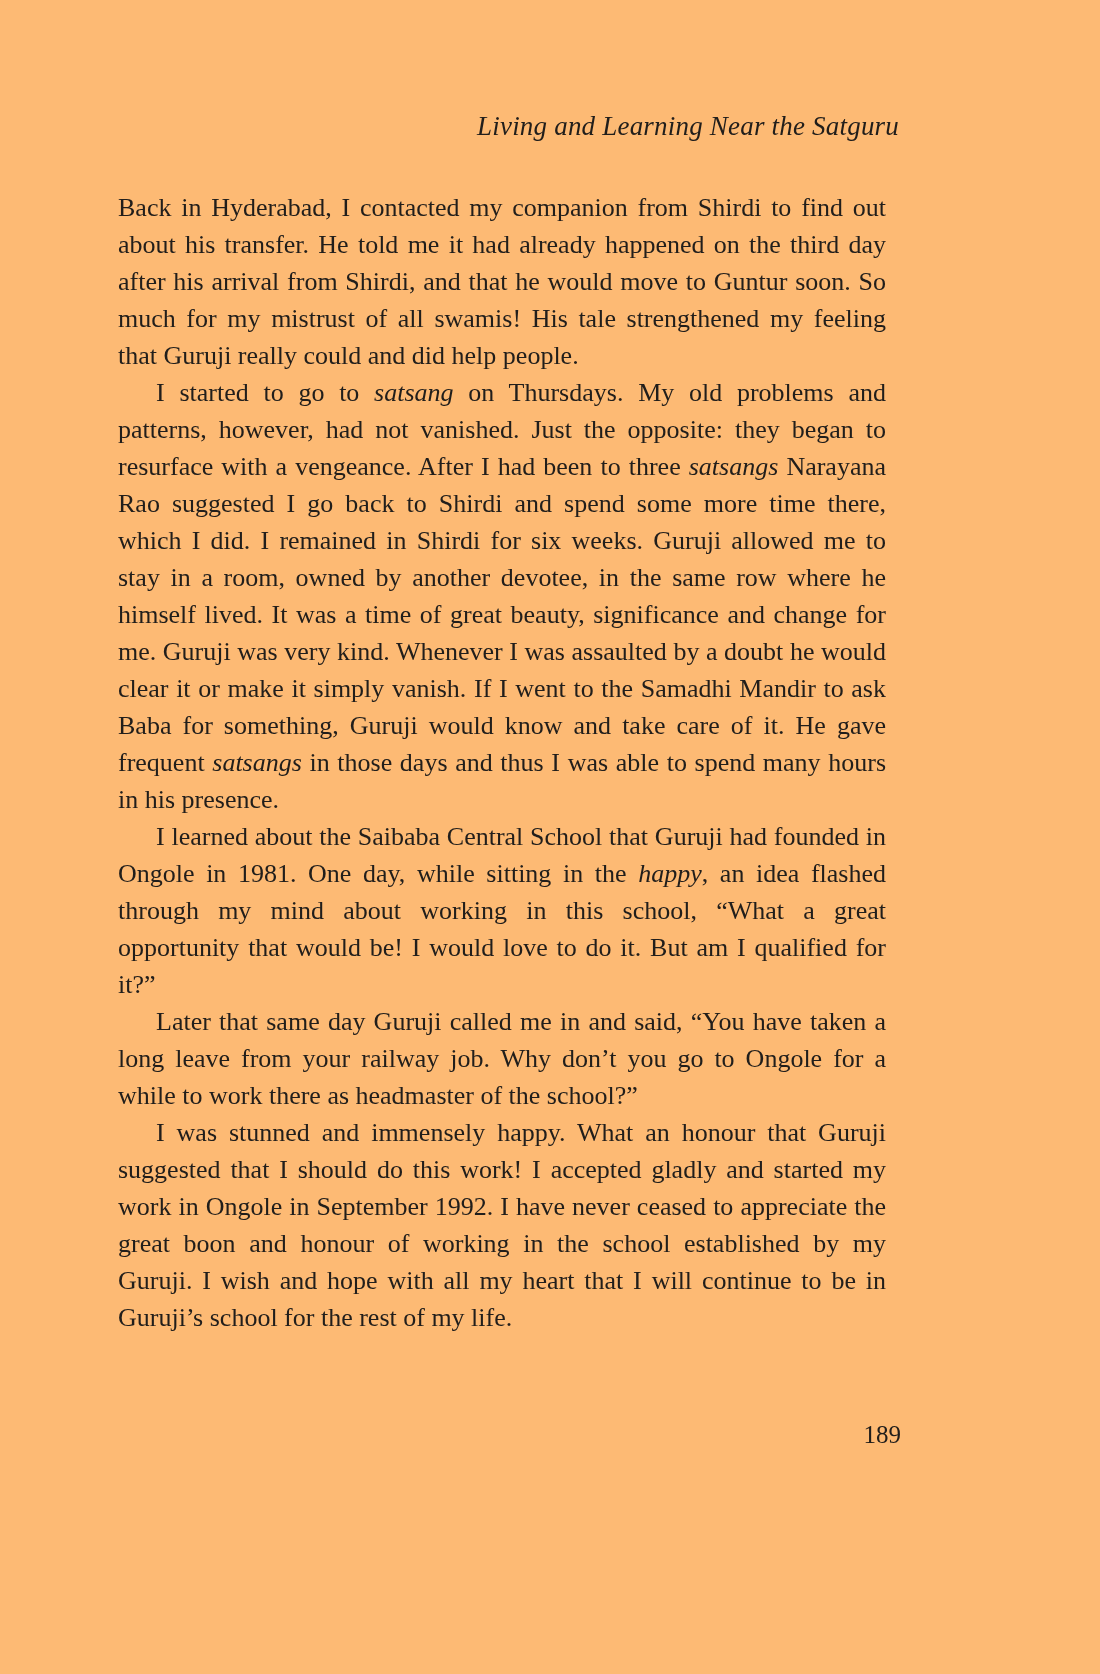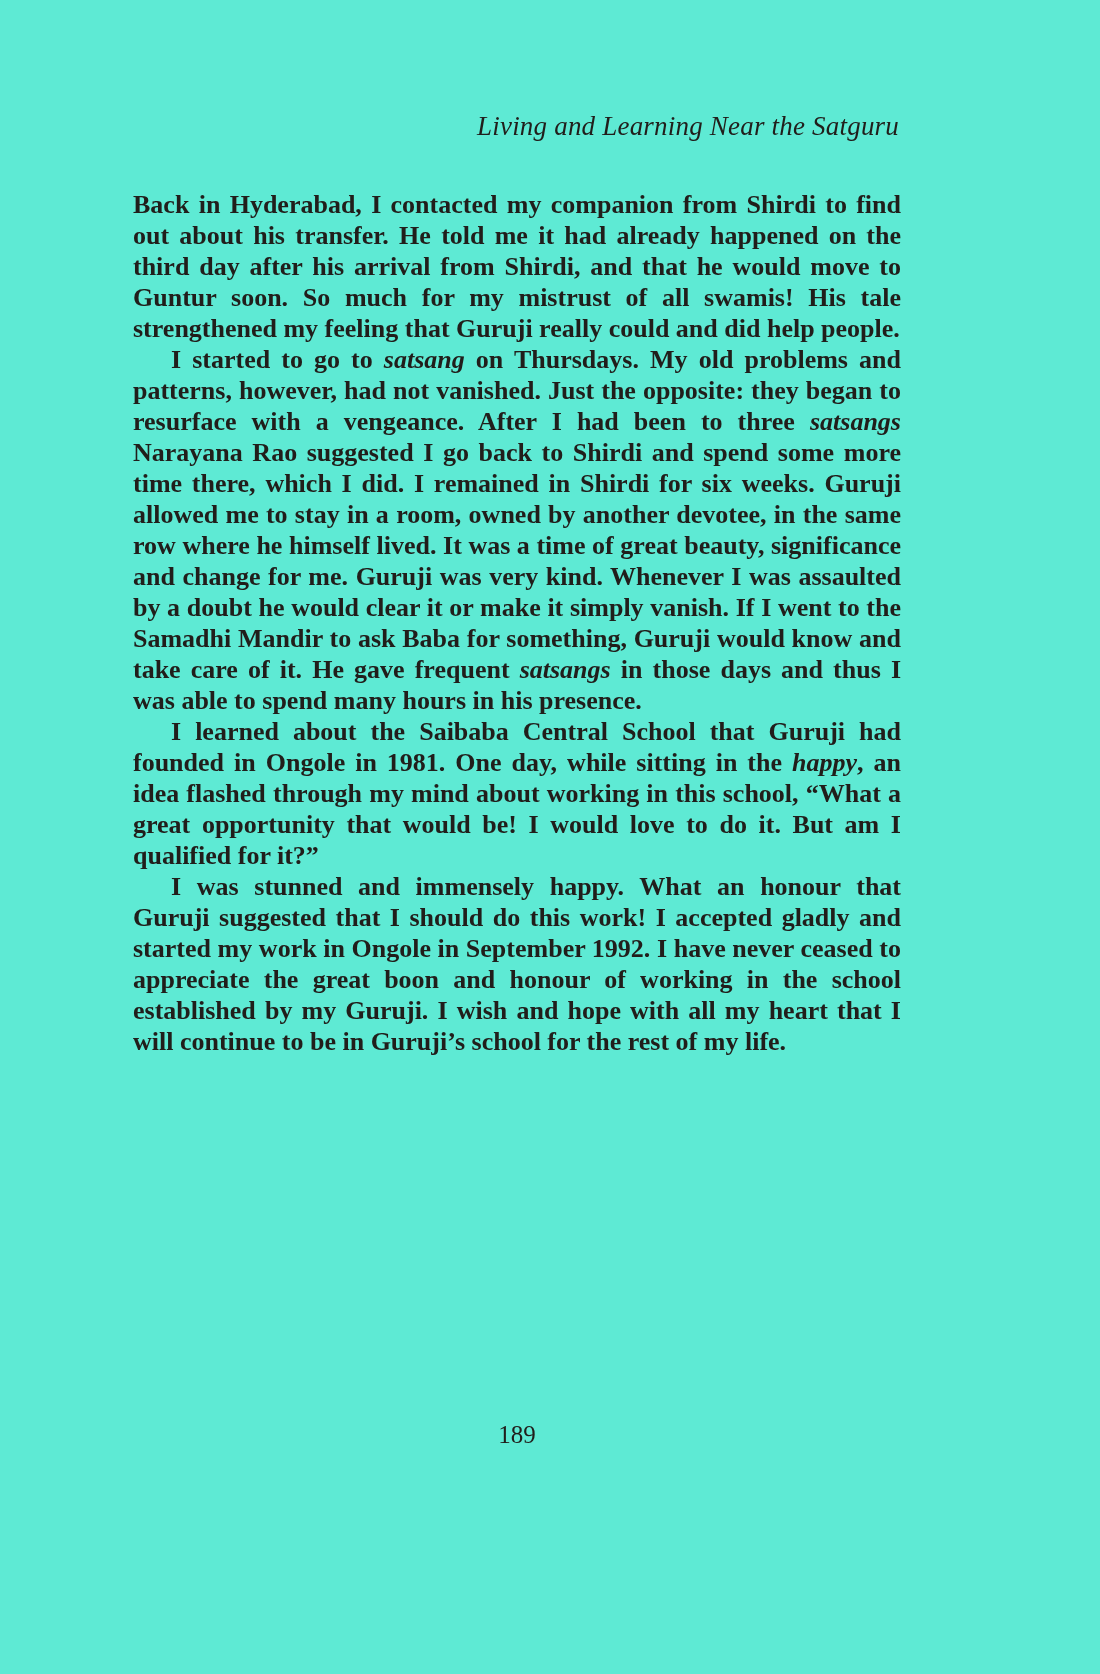--- a/index.html
+++ b/index.html
@@ -4,72 +4,72 @@
 <style>
   html, body {
     margin: 0;
     padding: 0;
     background: #ffffff;
   }
   .page {
     position: relative;
     width: 1100px;
     height: 1674px;
-    background: #5eead4;
+    background: #fdba74;
     font-family: "Liberation Serif", serif;
     color: #211e1b;
     overflow: hidden;
   }
   .running-header {
     position: absolute;
     top: 111px;
     right: 201px;
     font-size: 27px;
     font-style: italic;
     letter-spacing: 0.2px;
     white-space: nowrap;
   }
   .body-text {
     position: absolute;
     top: 189px;
-    left: 133px;
+    left: 118px;
     width: 768px;
     font-size: 26px;
-    line-height: 31px;
+    line-height: 37px;
     text-align: justify;
     text-justify: inter-word;
     hyphens: none;
-    font-weight: bold;
   }
   .para {
     margin: 0;
     padding: 0;
   }
   .para.indent {
     text-indent: 38px;
   }
   .em {
     font-style: italic;
   }
   .page-number {
     position: absolute;
     top: 1421px;
     left: 133px;
     width: 768px;
-    text-align: center;
+    text-align: right;
     font-size: 25px;
   }
 </style>
 </head>
 <body>
 
 <div class="page">
   <div class="running-header">Living and Learning Near the Satguru</div>
 
   <div class="body-text">
       <p class="para"><span>Back in Hyderabad, I contacted my companion from Shirdi to find out about his transfer. He told me it had already happened on the third day after his arrival from Shirdi, and that he would move to Guntur soon. So much for my mistrust of all swamis! His tale strengthened my feeling that Guruji really could and did help people.</span></p>
       <p class="para indent"><span>I started to go to </span><span class="em">satsang</span><span> on Thursdays. My old problems and patterns, however, had not vanished. Just the opposite: they began to resurface with a vengeance. After I had been to three </span><span class="em">satsangs</span><span> Narayana Rao suggested I go back to Shirdi and spend some more time there, which I did. I remained in Shirdi for six weeks. Guruji allowed me to stay in a room, owned by another devotee, in the same row where he himself lived. It was a time of great beauty, significance and change for me. Guruji was very kind. Whenever I was assaulted by a doubt he would clear it or make it simply vanish. If I went to the Samadhi Mandir to ask Baba for something, Guruji would know and take care of it. He gave frequent </span><span class="em">satsangs</span><span> in those days and thus I was able to spend many hours in his presence.</span></p>
       <p class="para indent"><span>I learned about the Saibaba Central School that Guruji had founded in Ongole in 1981. One day, while sitting in the </span><span class="em">happy</span><span>, an idea flashed through my mind about working in this school, “What a great opportunity that would be! I would love to do it. But am I qualified for it?”</span></p>
+      <p class="para indent"><span>Later that same day Guruji called me in and said, “You have taken a long leave from your railway job. Why don’t you go to Ongole for a while to work there as headmaster of the school?”</span></p>
       <p class="para indent"><span>I was stunned and immensely happy. What an honour that Guruji suggested that I should do this work! I accepted gladly and started my work in Ongole in September 1992. I have never ceased to appreciate the great boon and honour of working in the school established by my Guruji. I wish and hope with all my heart that I will continue to be in Guruji’s school for the rest of my life.</span></p>
     </div>
 
   <div class="page-number">189</div>
 </div>
 
 </body></html>

